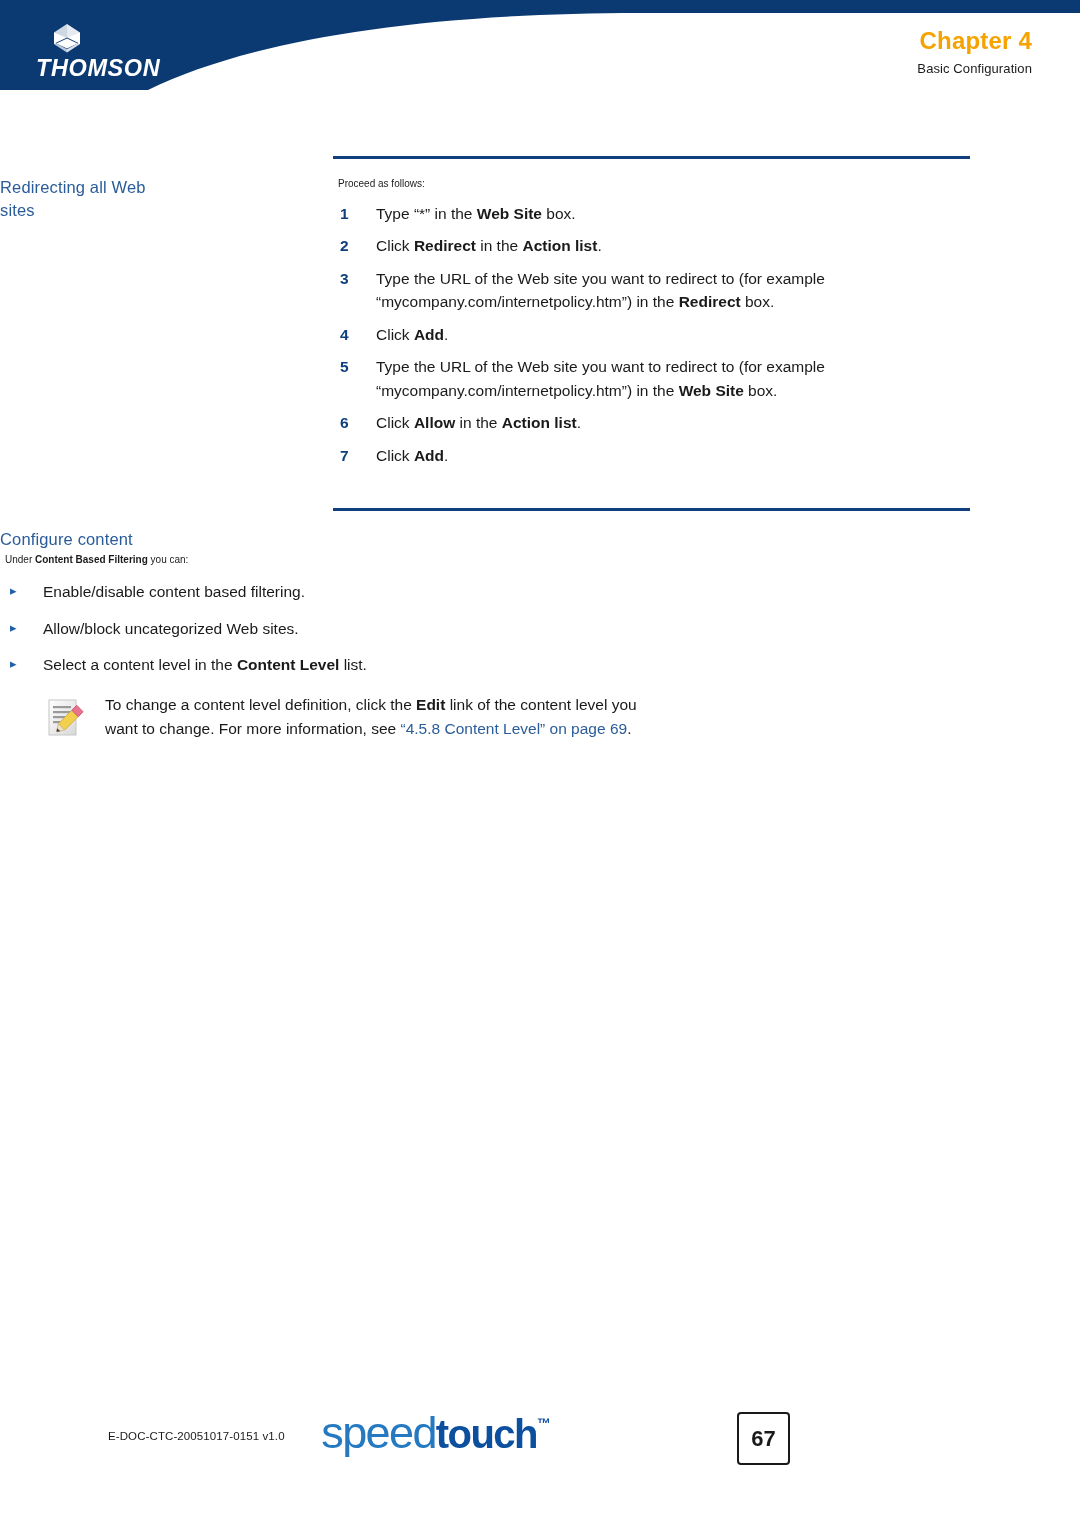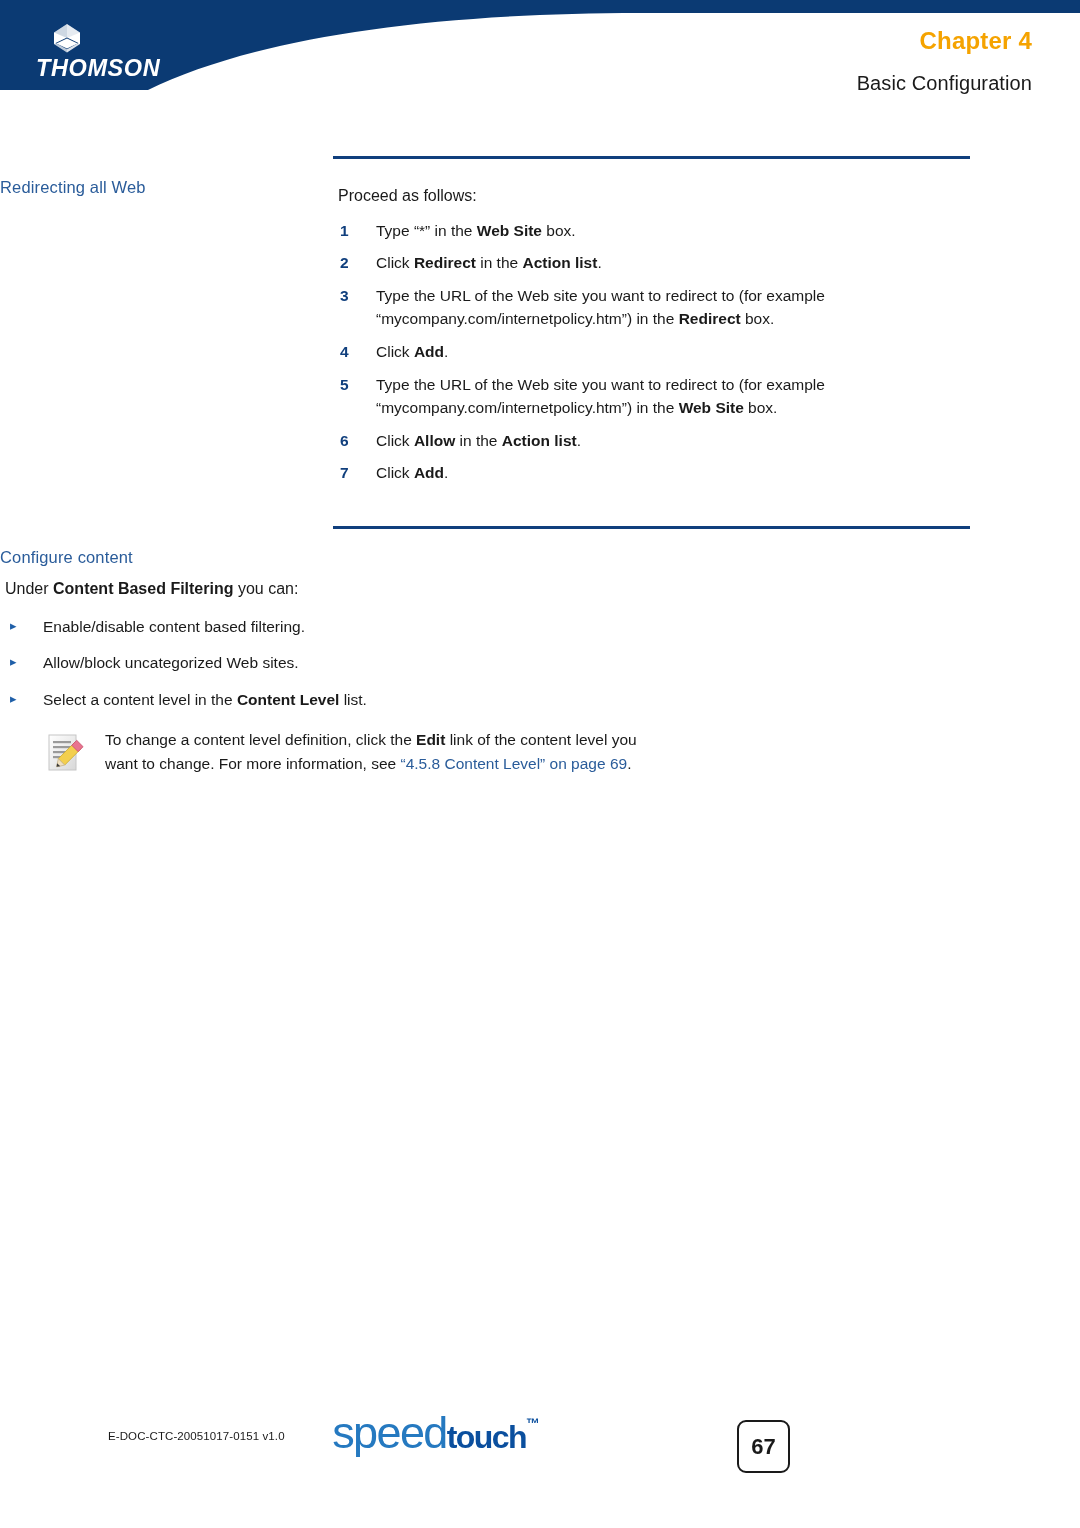--- a/index.html
+++ b/index.html
@@ -66,23 +66,23 @@
   }
   .chapter-title {
     color: #f5a300;
     font-weight: bold;
     font-size: 24px;
     line-height: 1.12;
     letter-spacing: 0.2px;
   }
   .chapter-sub {
     color: #1a1a1a;
-    font-size: 20px;
+    font-size: 13px;
     line-height: 1.35;
-    margin-top: 15px;
+    margin-top: 5px;
     letter-spacing: 0.1px;
     text-align: right;
   }
 
   
   .content {
     position: absolute;
     left: 0;
     top: 150px;
     width: 1080px;
@@ -117,24 +117,23 @@
     letter-spacing: 0.15px;
   }
   .side-heading span { display: block; }
 
   .main-col {
     width: 660px;
     padding-left: 5px;
   }
 
   .intro {
-    font-size: 16px;
+    font-size: 10px;
     line-height: 1.55;
     color: #1a1a1a;
-    margin-top: 8px;
   }
 
   
   ol.steps {
     list-style: none;
     margin-top: 10px;
   }
   ol.steps li {
     position: relative;
     padding-left: 38px;
@@ -222,47 +221,46 @@
     line-height: 1;
   }
   .st-speed {
     font-size: 45px;
     color: #2579c0;
     font-weight: normal;
     letter-spacing: -1.6px;
     text-align: center;
   }
   .st-touch {
-    font-size: 32px;
+    font-size: 40px;
     color: #0b4f9e;
     font-weight: bold;
     letter-spacing: -1.6px;
   }
   .st-tm {
     font-size: 14px;
     color: #0b4f9e;
     font-weight: bold;
     vertical-align: 20px;
     letter-spacing: 0;
   }
   .page-num {
     position: absolute;
     right: 82px;
     top: 6px;
     width: 53px;
     height: 53px;
     border: 2px solid #1a1a1a;
-    border-radius: 9px;
+    border-radius: 4px;
     display: flex;
     align-items: center;
     justify-content: center;
     font-size: 22px;
     font-weight: bold;
     color: #1a1a1a;
-    margin-top: 8px;
   }
 </style>
 </head>
 <body>
 
 <div class="page">
 
   <div class="header">
     <svg class="header-svg" viewBox="0 0 1080 105" preserveAspectRatio="none">
       <path d="M0,0 L1080,0 L1080,13 L640,13 C420,13 250,40 148,90 L0,90 Z" fill="#0b3a73"></path>
@@ -287,20 +285,21 @@
     </div>
   </div>
 
   <div class="content">
 
     <div class="section">
       <div class="rule" style="top:6px;"></div>
       <div class="section-body" style="padding-top:26px;">
         <div class="side-heading">
           <span>Redirecting all Web</span>
+          <span>sites</span>
         </div>
         <div class="main-col">
           <div class="intro">Proceed as follows:</div>
           <ol class="steps" id="steps-list">
               <li><span class="num">1</span><span><span>Type “*” in the </span><span class="b">Web Site</span><span> box.</span></span></li>
               <li><span class="num">2</span><span><span>Click </span><span class="b">Redirect</span><span> in the </span><span class="b">Action list</span><span>.</span></span></li>
               <li><span class="num">3</span><span><span>Type the URL of the Web site you want to redirect to (for example “mycompany.com/internetpolicy.htm”) in the </span><span class="b">Redirect</span><span> box.</span></span></li>
               <li><span class="num">4</span><span><span>Click </span><span class="b">Add</span><span>.</span></span></li>
               <li><span class="num">5</span><span><span>Type the URL of the Web site you want to redirect to (for example “mycompany.com/internetpolicy.htm”) in the </span><span class="b">Web Site</span><span> box.</span></span></li>
               <li><span class="num">6</span><span><span>Click </span><span class="b">Allow</span><span> in the </span><span class="b">Action list</span><span>.</span></span></li>

